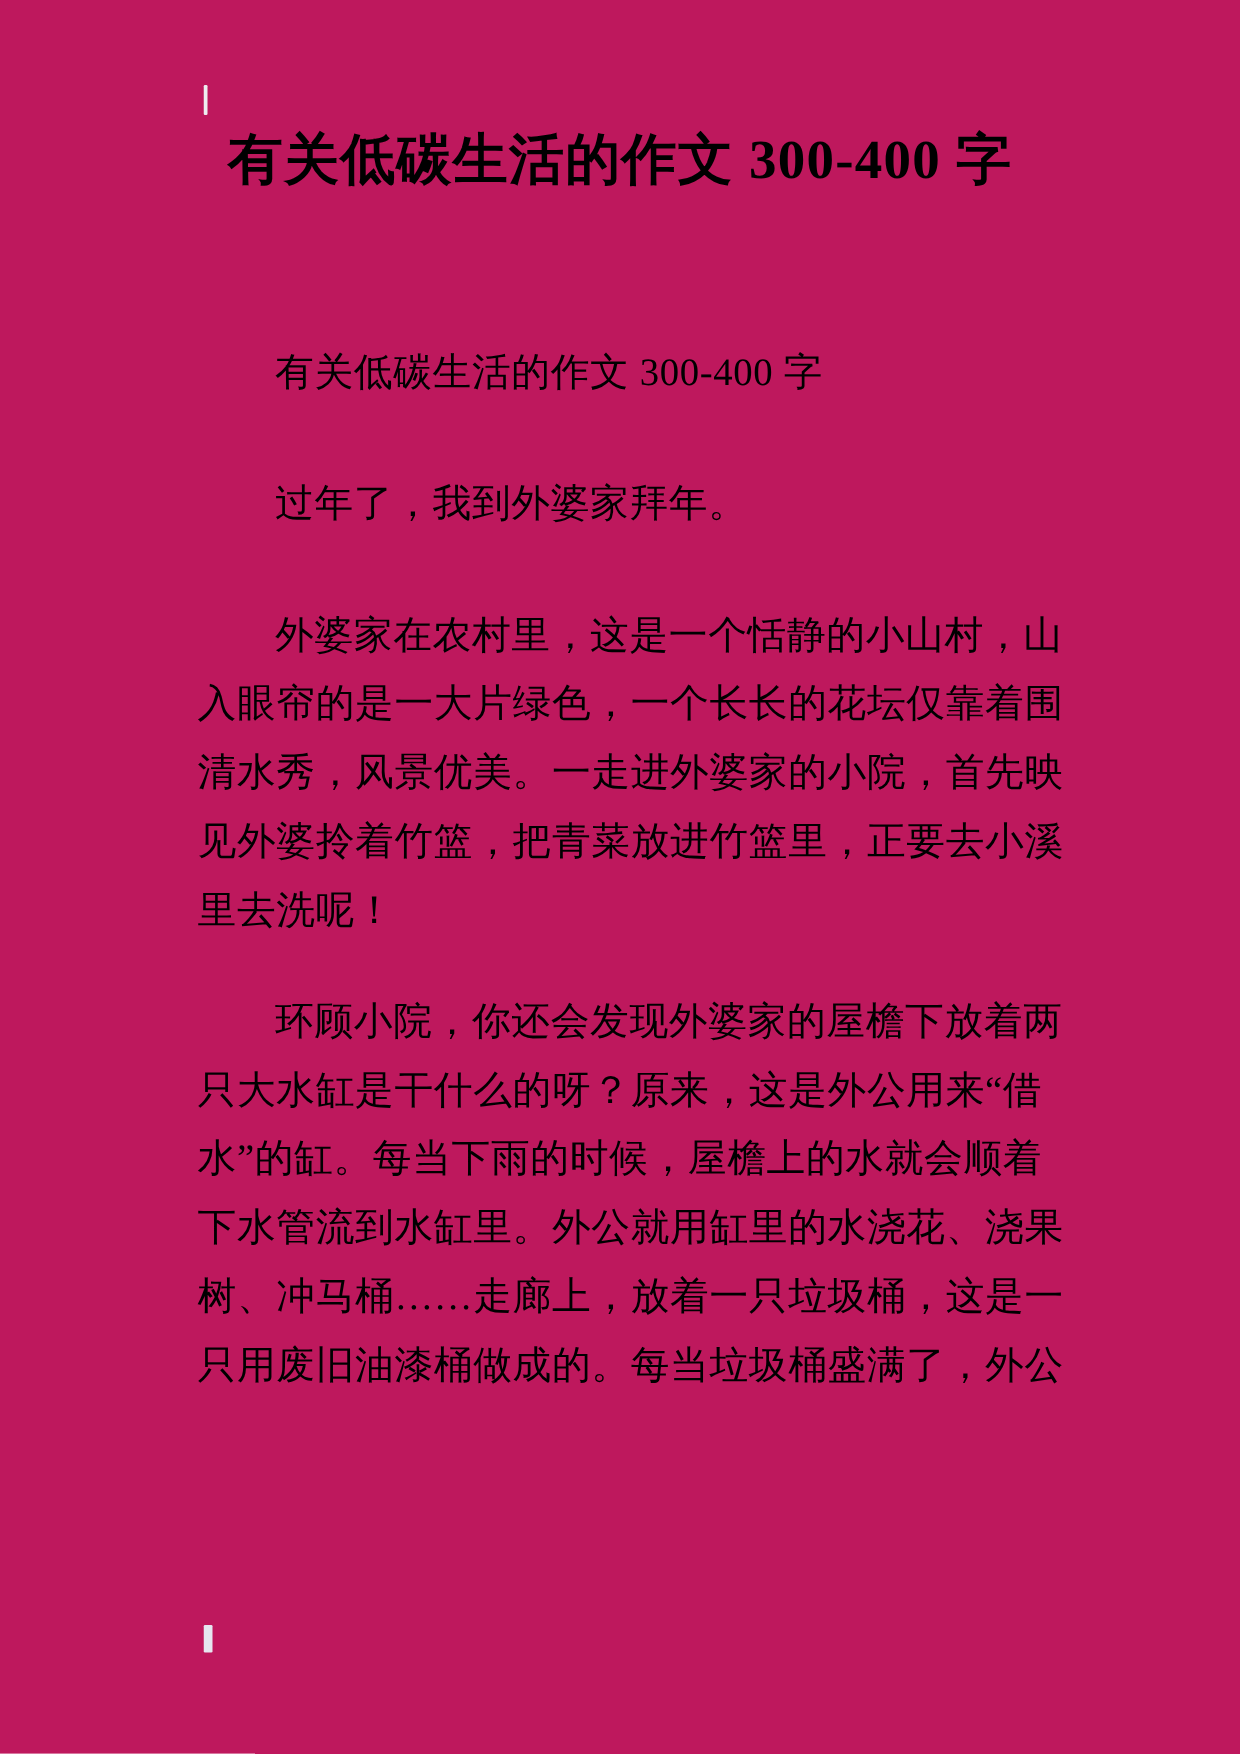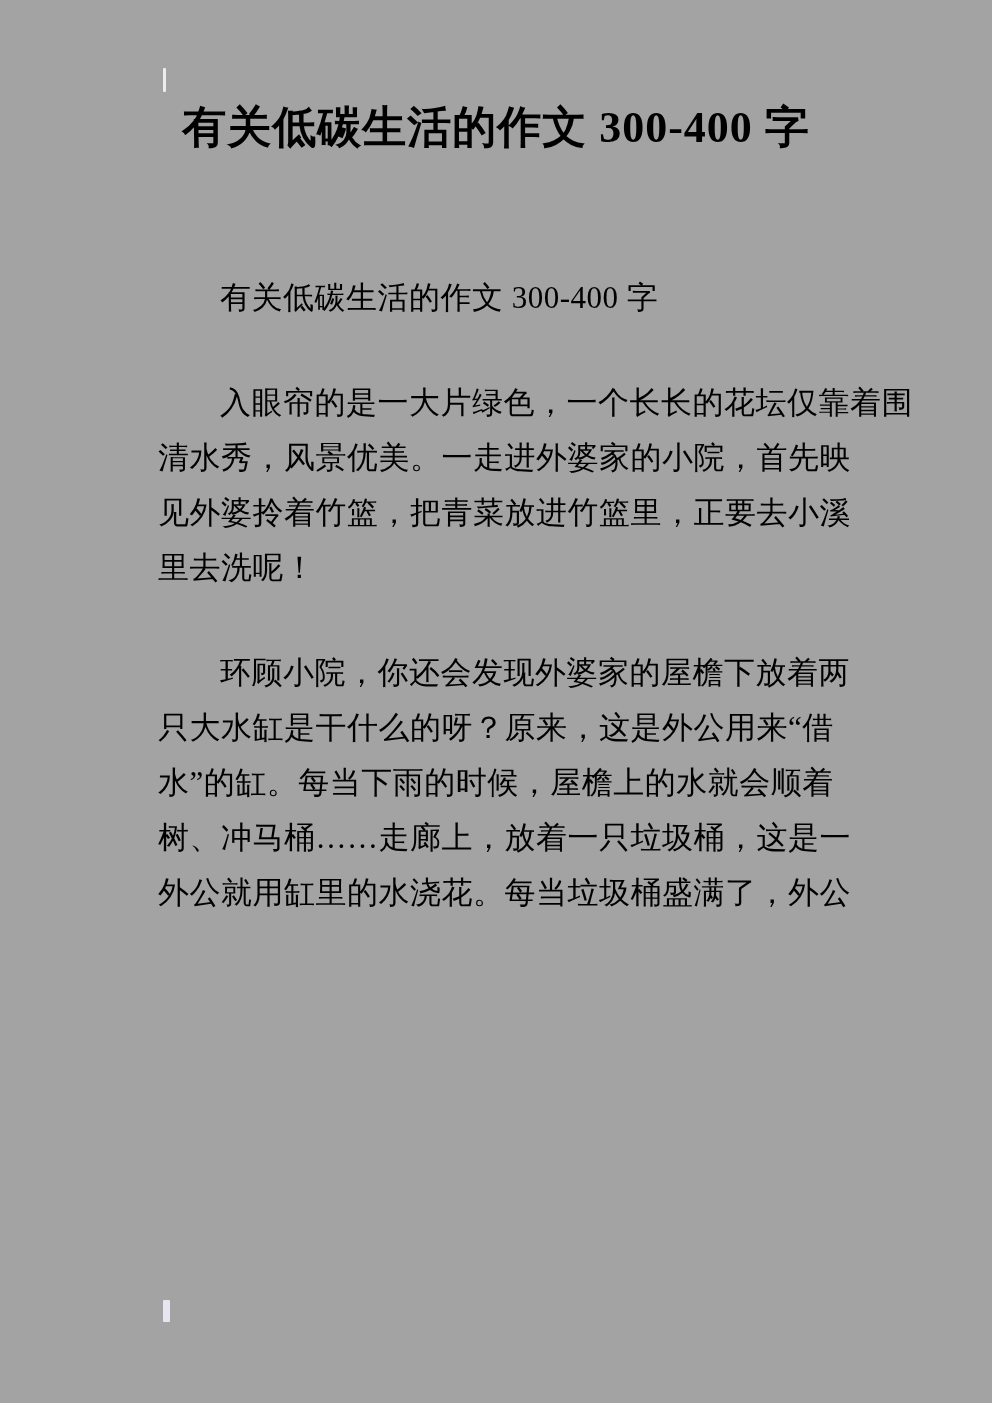--- a/index.html
+++ b/index.html
@@ -4,21 +4,21 @@
 <style>
   html, body {
     margin: 0;
     padding: 0;
     background: #ffffff;
   }
   .page {
     position: relative;
     width: 992px;
     height: 1403px;
-    background: #a3a3a3;
+    background: #be185d;
     overflow: hidden;
     font-family: "Liberation Serif", "DejaVu Serif", serif;
     color: #000000;
   }
   .doc-title {
     padding-top: 96px;
     line-height: 64px;
     font-size: 44px;
     font-weight: bold;
     text-align: center;
@@ -71,26 +71,31 @@
   <div class="artifact artifact-top"></div>
   <div class="artifact artifact-bottom"></div>
 
   <div class="doc-title">有关低碳生活的作文 300-400 字</div>
 
   <div class="body-area" id="body-area">
       <div class="para">
         <div class="line">有关低碳生活的作文 300-400 字</div>
       </div>
       <div class="para">
+        <div class="line">过年了，我到外婆家拜年。</div>
+      </div>
+      <div class="para">
+        <div class="line">外婆家在农村里，这是一个恬静的小山村，山</div>
         <div class="line">入眼帘的是一大片绿色，一个长长的花坛仅靠着围</div>
         <div class="line">清水秀，风景优美。一走进外婆家的小院，首先映</div>
         <div class="line">见外婆拎着竹篮，把青菜放进竹篮里，正要去小溪</div>
         <div class="line">里去洗呢！</div>
       </div>
       <div class="para">
         <div class="line">环顾小院，你还会发现外婆家的屋檐下放着两</div>
         <div class="line">只大水缸是干什么的呀？原来，这是外公用来“借</div>
         <div class="line">水”的缸。每当下雨的时候，屋檐上的水就会顺着</div>
+        <div class="line">下水管流到水缸里。外公就用缸里的水浇花、浇果</div>
         <div class="line">树、冲马桶……走廊上，放着一只垃圾桶，这是一</div>
-        <div class="line">外公就用缸里的水浇花。每当垃圾桶盛满了，外公</div>
+        <div class="line">只用废旧油漆桶做成的。每当垃圾桶盛满了，外公</div>
       </div>
     </div>
 </div>
 
 </body></html>

